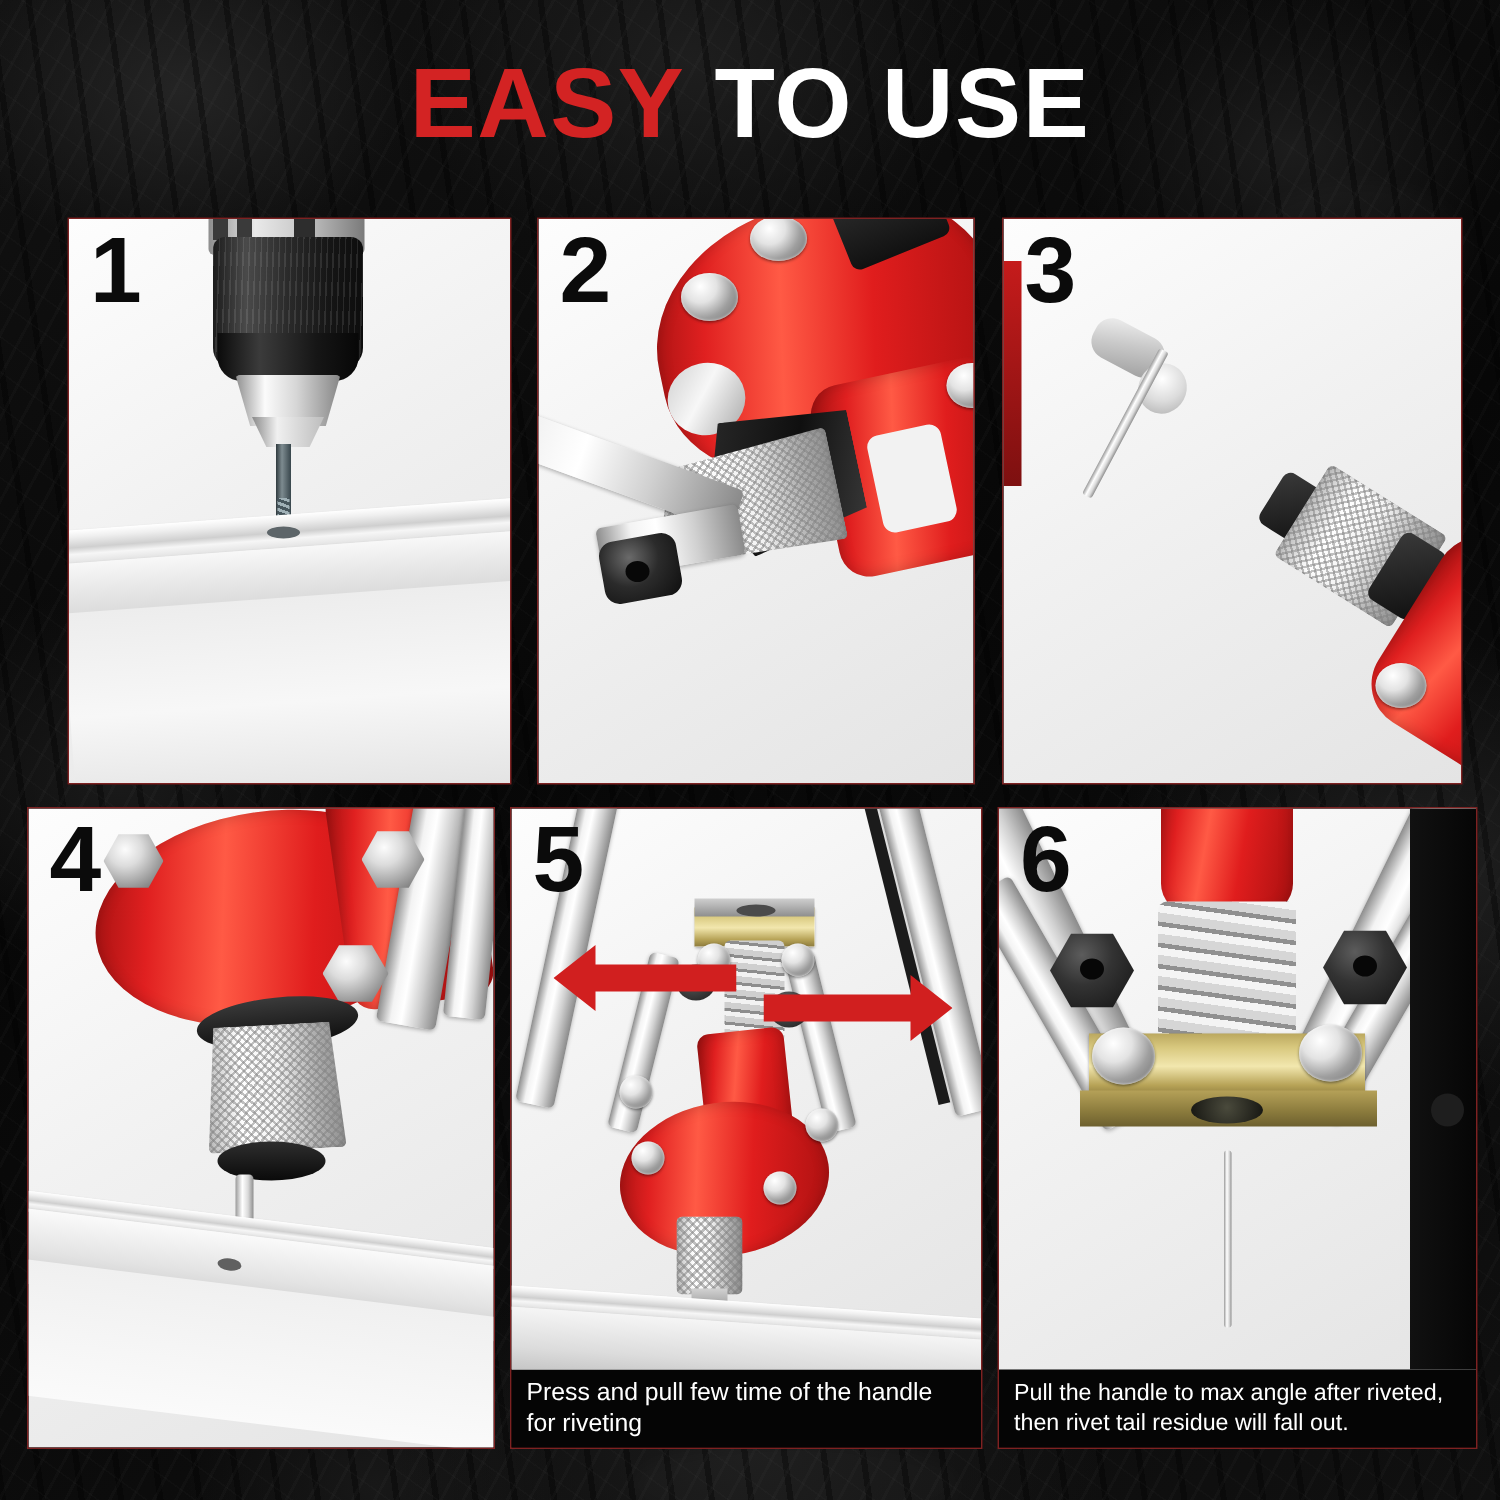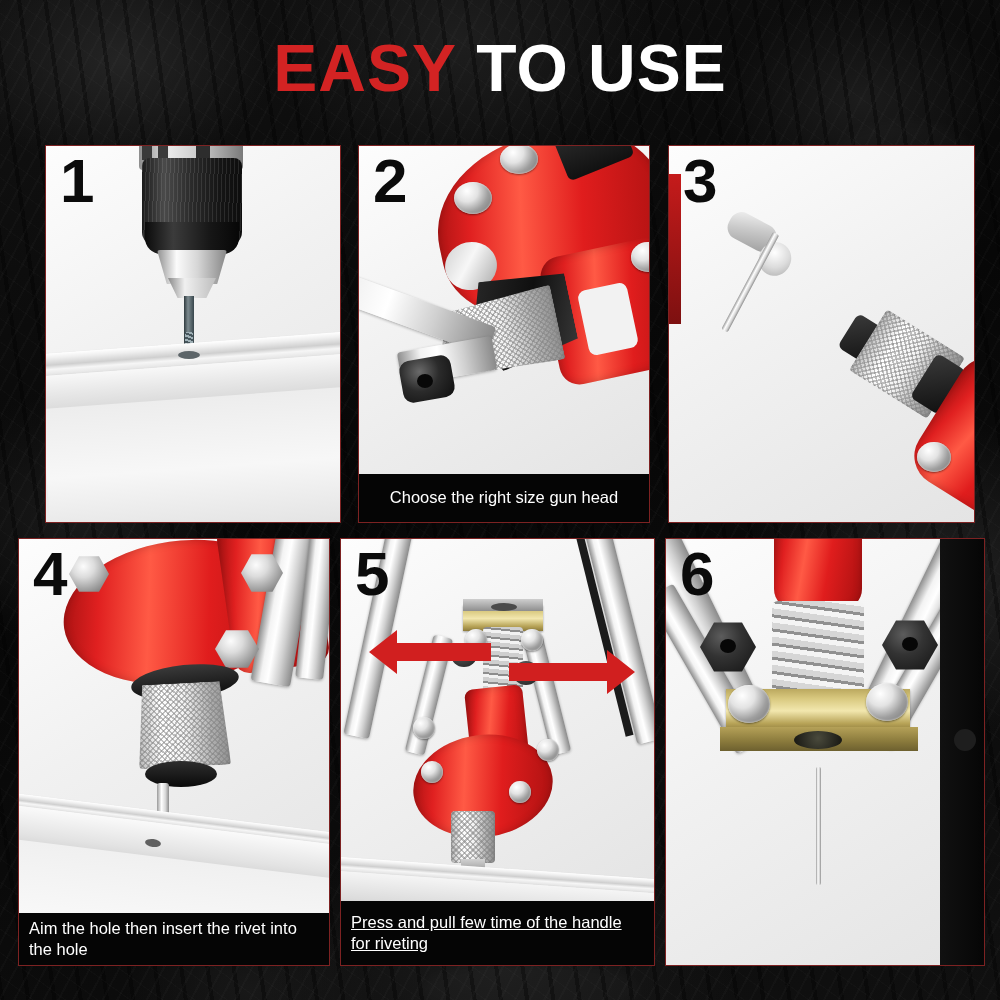--- a/index.html
+++ b/index.html
@@ -209,21 +209,20 @@
       <div class="knurl" style="left:82px; top:150px; width:118px; height:76px; transform:rotate(-12deg);
                   clip-path:polygon(10% 8%,100% 0,100% 100%,10% 92%,0 50%);"></div>
 
       <div class="handle-arm" style="left:-52px; top:148px; width:190px; height:30px; transform:rotate(20deg);"></div>
       <div class="handle-arm" style="left:40px; top:198px; width:96px; height:34px; transform:rotate(-10deg);"></div>
 
       <div style="position:absolute; left:42px; top:212px; width:52px; height:42px; border-radius:10px;
                   background:radial-gradient(circle at 38% 30%,#6a6a6a,#2b2b2b 45%,#0e0e0e); transform:rotate(-10deg);"></div>
       <div style="position:absolute; left:58px; top:228px; width:16px; height:14px; border-radius:50%; background:#080808;"></div>
     </div>
-    <div class="caption one-line" style="height:48px;">Choose the right size gun head</div>
   </div>
 
   <div class="panel" style="left:668px; top:5px; width:307px; height:378px;">
     <div class="photo">
       <div class="step-num">3</div>
 
       <div style="position:absolute; left:58px; top:72px; width:50px; height:28px; border-radius:12px;
                   background:linear-gradient(160deg,#f2f2f2,#c9c9c9 45%,#9d9d9d); transform:rotate(28deg);"></div>
 
       <div style="position:absolute; left:90px; top:96px; width:32px; height:34px; border-radius:50%;
@@ -267,21 +266,20 @@
 
       <div class="mandrel" style="left:138px; top:244px; width:12px; height:42px; border-radius:3px;"></div>
 
       <div class="rail" style="left:-28px; top:276px; width:400px; height:14px; transform:rotate(7deg);"></div>
       <div class="rail" style="left:-28px; top:288px; width:400px; height:50px; transform:rotate(7deg);
             background:linear-gradient(180deg,#fafafa,#e3e3e3 55%,#c9c9c9 100%);"></div>
       <div style="position:absolute; left:126px; top:300px; width:16px; height:8px; border-radius:50%; background:#606060; transform:rotate(7deg);"></div>
       <div style="position:absolute; left:-30px; top:322px; width:400px; height:90px;
                   background:linear-gradient(180deg,#f0f0f0,#fafafa); transform:rotate(7deg);"></div>
     </div>
-    <div class="caption" style="height:52px;">Aim the hole then insert the rivet into the hole</div>
   </div>
 
   <div class="panel" style="left:340px; top:398px; width:315px; height:428px;">
     <div class="photo">
       <div class="step-num">5</div>
 
       <div class="handle-arm" style="left:26px; top:-30px; width:26px; height:230px; transform:rotate(12deg);"></div>
 
       <div class="handle-arm" style="left:268px; top:-26px; width:26px; height:232px; transform:rotate(-14deg);"></div>
       <div style="position:absolute; left:258px; top:-20px; width:8px; height:220px; background:#1b1b1b; transform:rotate(-14deg);"></div>
@@ -319,21 +317,21 @@
         <path d="M0 25 L28 3 L28 16 L122 16 L122 34 L28 34 L28 47 Z" fill="#d11f1f"></path>
       </svg>
       <svg class="arrow" style="left:168px; top:108px;" width="126" height="50" viewBox="0 0 126 50">
         <path d="M126 25 L98 3 L98 16 L0 16 L0 34 L98 34 L98 47 Z" fill="#d11f1f"></path>
       </svg>
 
       <div class="rail" style="left:-20px; top:330px; width:380px; height:16px; transform:rotate(4deg);"></div>
       <div class="rail" style="left:-20px; top:344px; width:380px; height:44px; transform:rotate(4deg);
             background:linear-gradient(180deg,#f5f5f5,#dcdcdc 60%,#c3c3c3);"></div>
     </div>
-    <div class="caption" style="height:64px;text-decoration:underline;">Press and pull few time of the handle for riveting</div>
+    <div class="caption" style="height:52px;">Press and pull few time of the handle for riveting</div>
   </div>
 
   <div class="panel" style="left:665px; top:398px; width:320px; height:428px;">
     <div class="photo">
       <div class="step-num">6</div>
 
       <div class="handle-arm" style="left:6px; top:-40px; width:46px; height:240px; transform:rotate(-26deg);"></div>
       <div class="handle-arm" style="left:240px; top:-44px; width:46px; height:244px; transform:rotate(26deg);"></div>
       <div class="handle-arm" style="left:24px; top:40px; width:30px; height:180px; transform:rotate(-30deg);"></div>
       <div class="handle-arm" style="left:244px; top:36px; width:30px; height:180px; transform:rotate(30deg);"></div>
@@ -355,15 +353,16 @@
       <div style="position:absolute; left:236px; top:98px; width:16px; height:14px; border-radius:50%; background:#070707;"></div>
 
       <div class="chrome-bolt" style="left:62px;  top:146px; width:42px; height:38px;"></div>
       <div class="chrome-bolt" style="left:200px; top:144px; width:42px; height:38px;"></div>
 
       <div class="mandrel" style="left:150px; top:228px; width:5px; height:118px;"></div>
 
       <div style="position:absolute; right:-2px; top:0; width:46px; height:428px; background:linear-gradient(90deg,#111,#050505);"></div>
       <div style="position:absolute; right:8px; top:190px; width:22px; height:22px; border-radius:50%; background:#1e1e1e;"></div>
     </div>
+    <div class="caption" style="height:52px; font-size:15.5px;">Pull the handle to max angle after riveted, then rivet tail residue will fall out.</div>
   </div>
 
 </div>
 
 </body></html>

